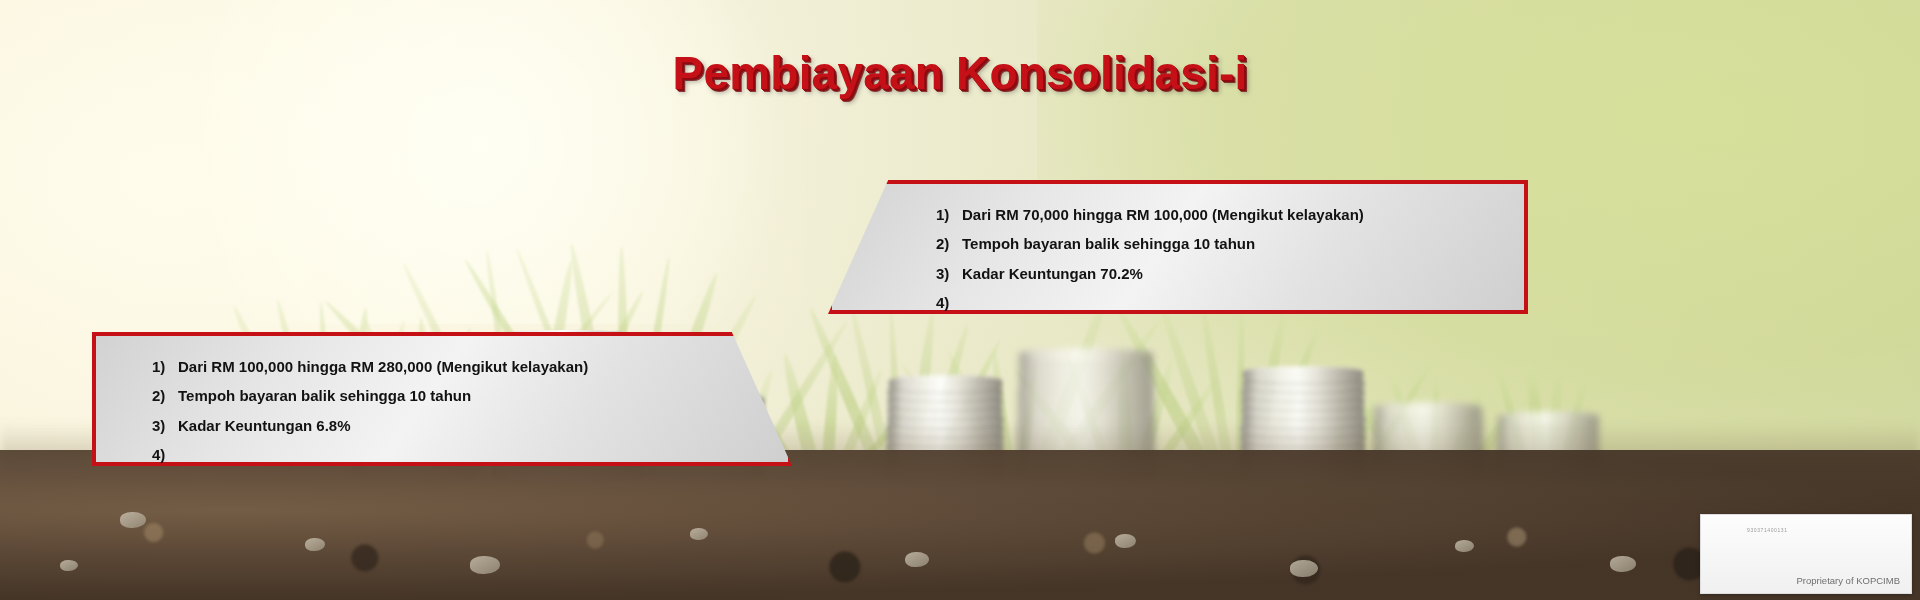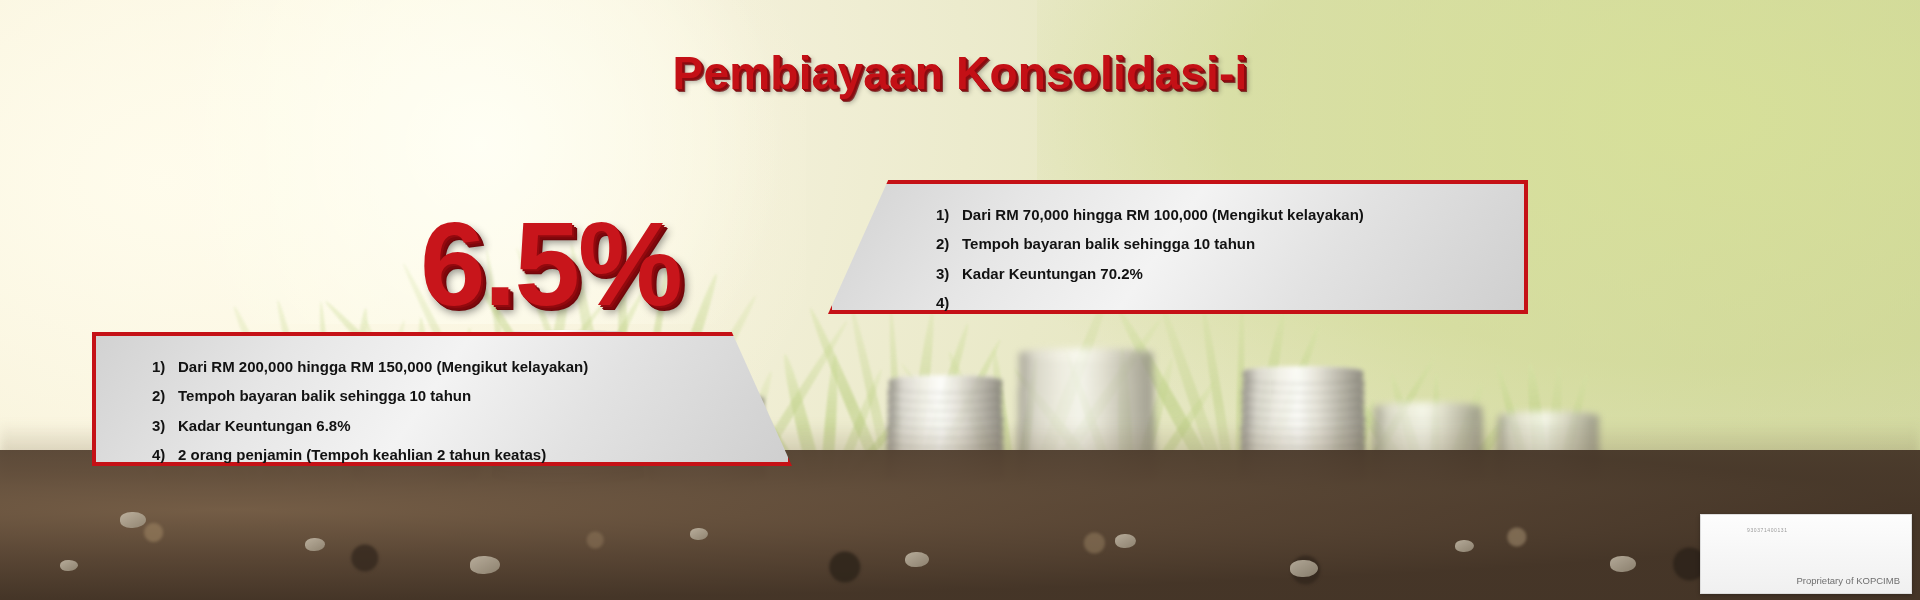--- a/index.html
+++ b/index.html
@@ -386,21 +386,20 @@
       <div class="pebble" style="left: 1455px; top: 540px; width: 19px; height: 12px; opacity: 0.8;"></div>
       <div class="pebble" style="left: 1610px; top: 556px; width: 26px; height: 16px; opacity: 0.8;"></div>
       <div class="pebble" style="left: 1760px; top: 532px; width: 22px; height: 14px; opacity: 0.8;"></div>
       <div class="pebble" style="left: 60px; top: 560px; width: 18px; height: 11px; opacity: 0.8;"></div>
       <div class="pebble" style="left: 1850px; top: 548px; width: 24px; height: 15px; opacity: 0.8;"></div>
     </div>
 
   <div class="title">Pembiayaan Konsolidasi-i</div>
 
 
-  <div class="pct" id="pct-65">6.5%</div>
 
   <div class="panel" id="panel-top">
     <ol class="list">
       <li>
         <span class="num">1)</span>
         <span>Dari RM 70,000  hingga RM 100,000    (Mengikut kelayakan)</span>
       </li>
       <li>
         <span class="num">2)</span>
         <span>Tempoh bayaran balik sehingga 10 tahun</span>
@@ -412,33 +411,32 @@
       <li>
         <span class="num">4)</span>
       </li>
     </ol>
   </div>
 
   <div class="panel" id="panel-bottom">
     <ol class="list">
       <li>
         <span class="num">1)</span>
-        <span>Dari RM 200,000  hingga RM 150,000 (Mengikut kelayakan)</span>
+        <span>Dari RM 100,000  hingga RM 280,000 (Mengikut kelayakan)</span>
       </li>
       <li>
         <span class="num">2)</span>
         <span>Tempoh bayaran balik sehingga 10 tahun</span>
       </li>
       <li>
         <span class="num">3)</span>
         <span>Kadar Keuntungan 6.8%</span>
       </li>
       <li>
         <span class="num">4)</span>
-        <span>2 orang penjamin (Tempoh keahlian 2 tahun keatas)</span>
       </li>
     </ol>
   </div>
 
   <div class="logo-box">
     <div class="logo-code">930371400131</div>
     <div class="logo-prop">Proprietary of KOPCIMB</div>
   </div>
 
 </div>

